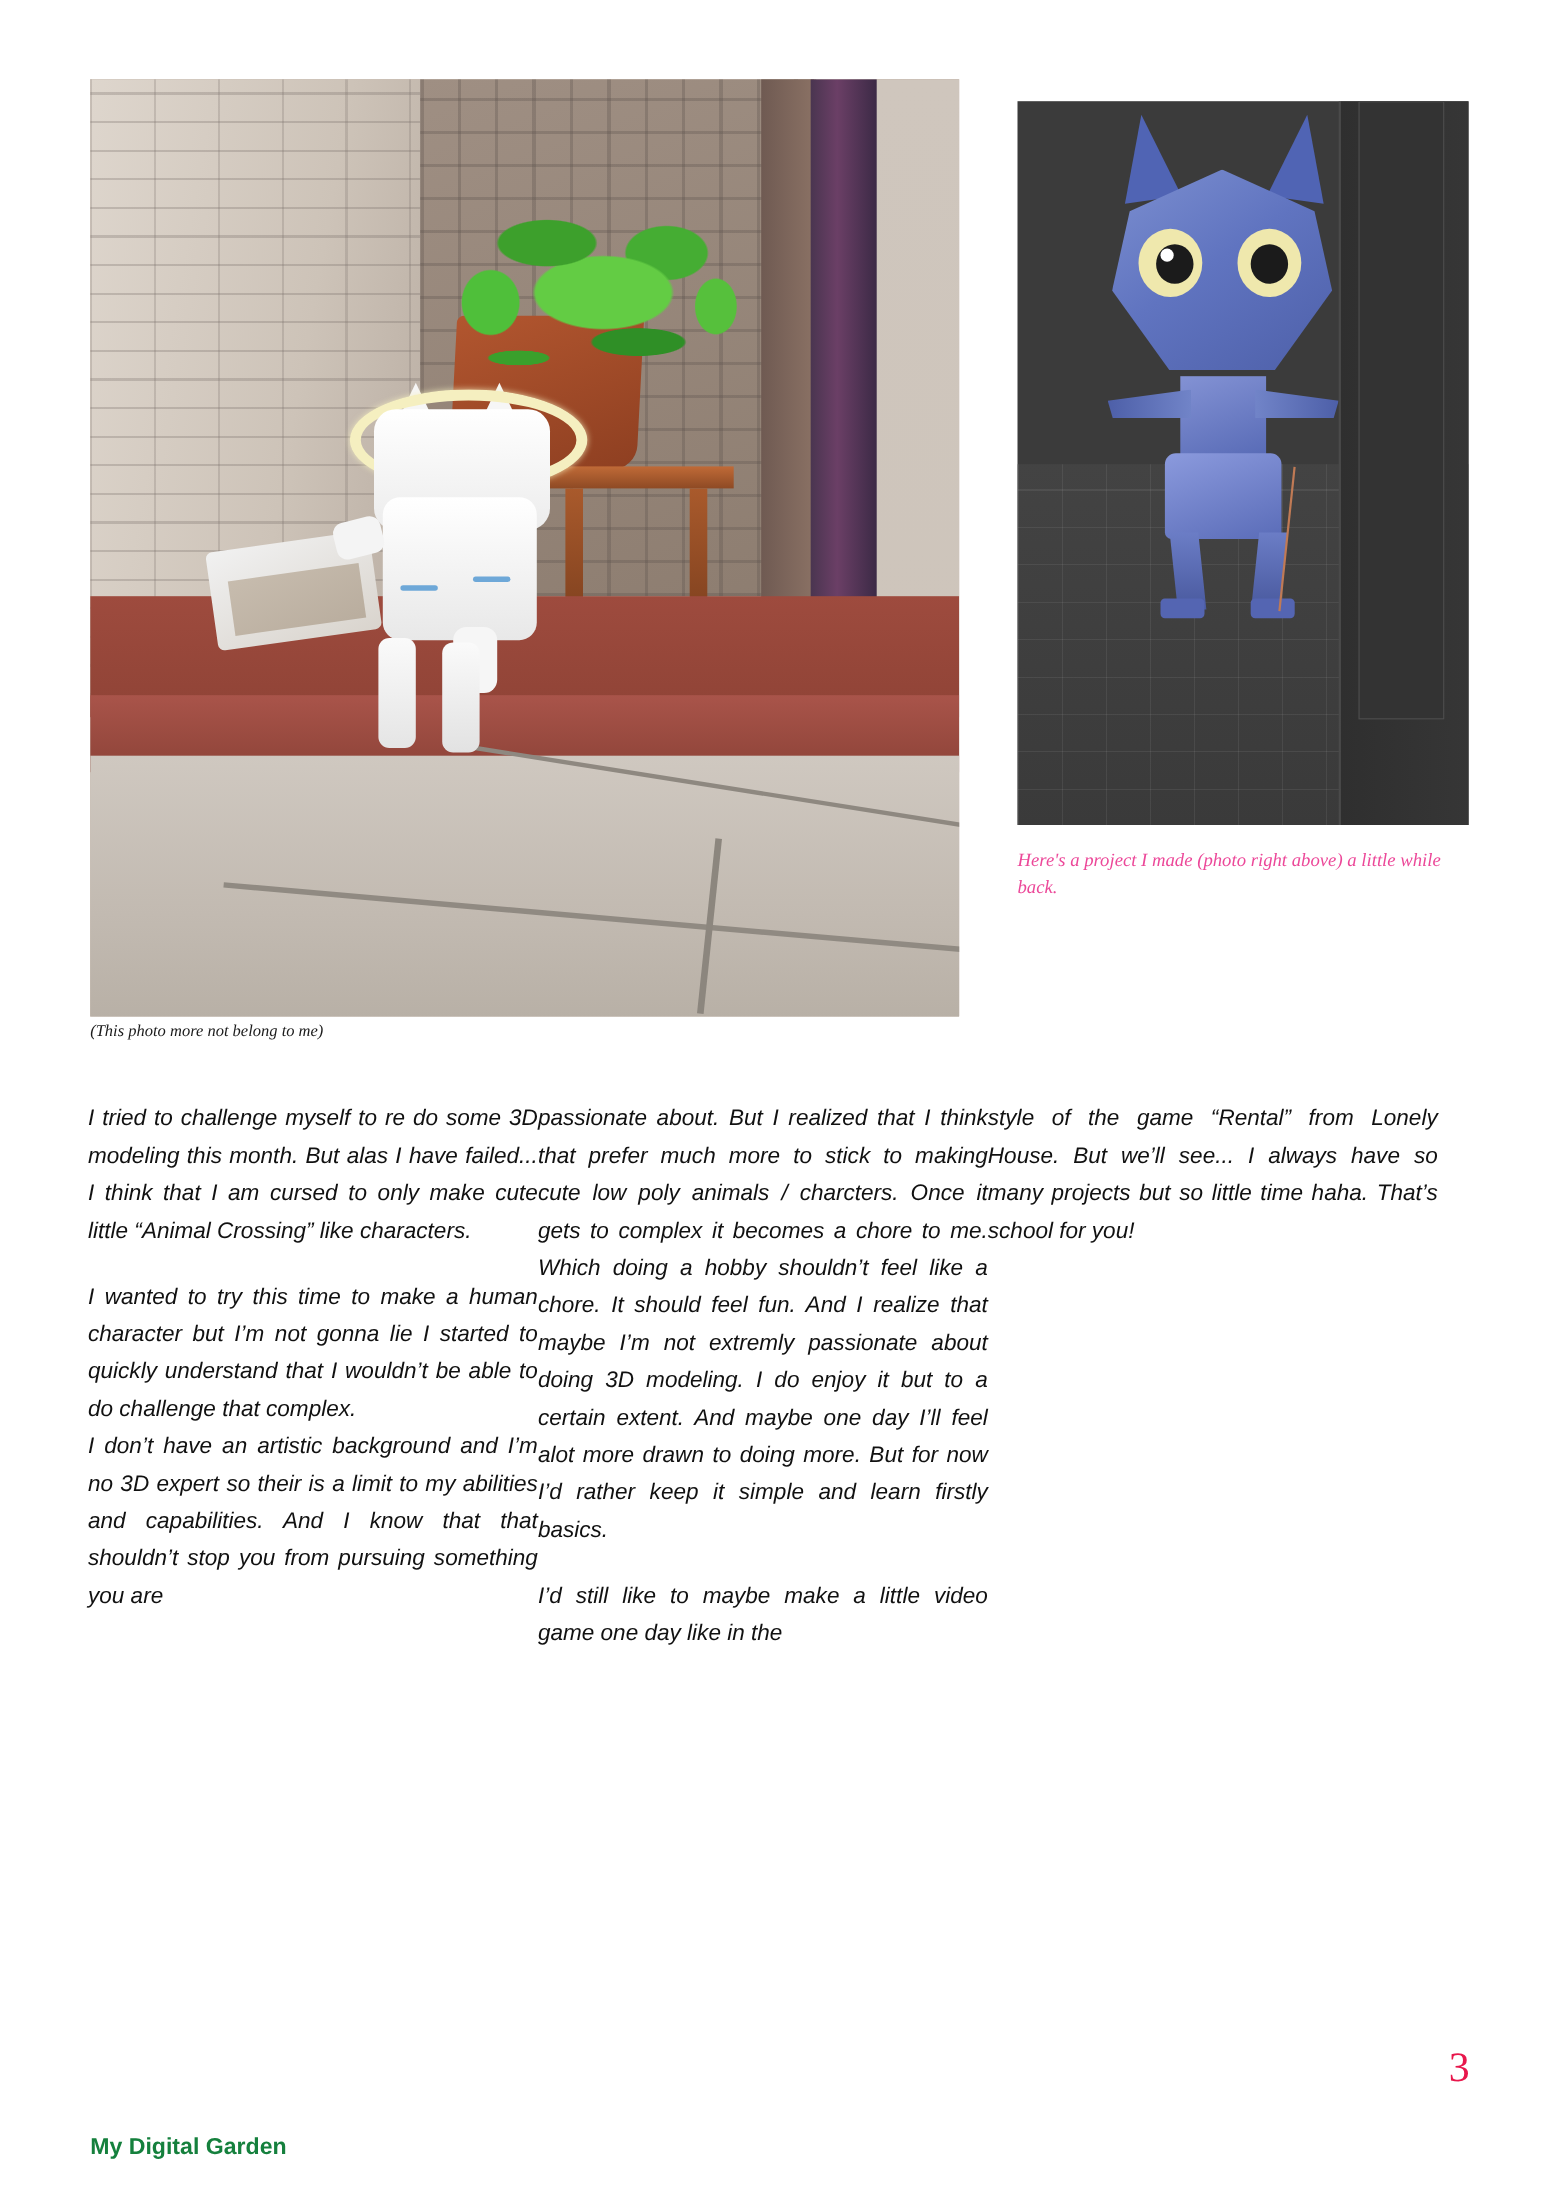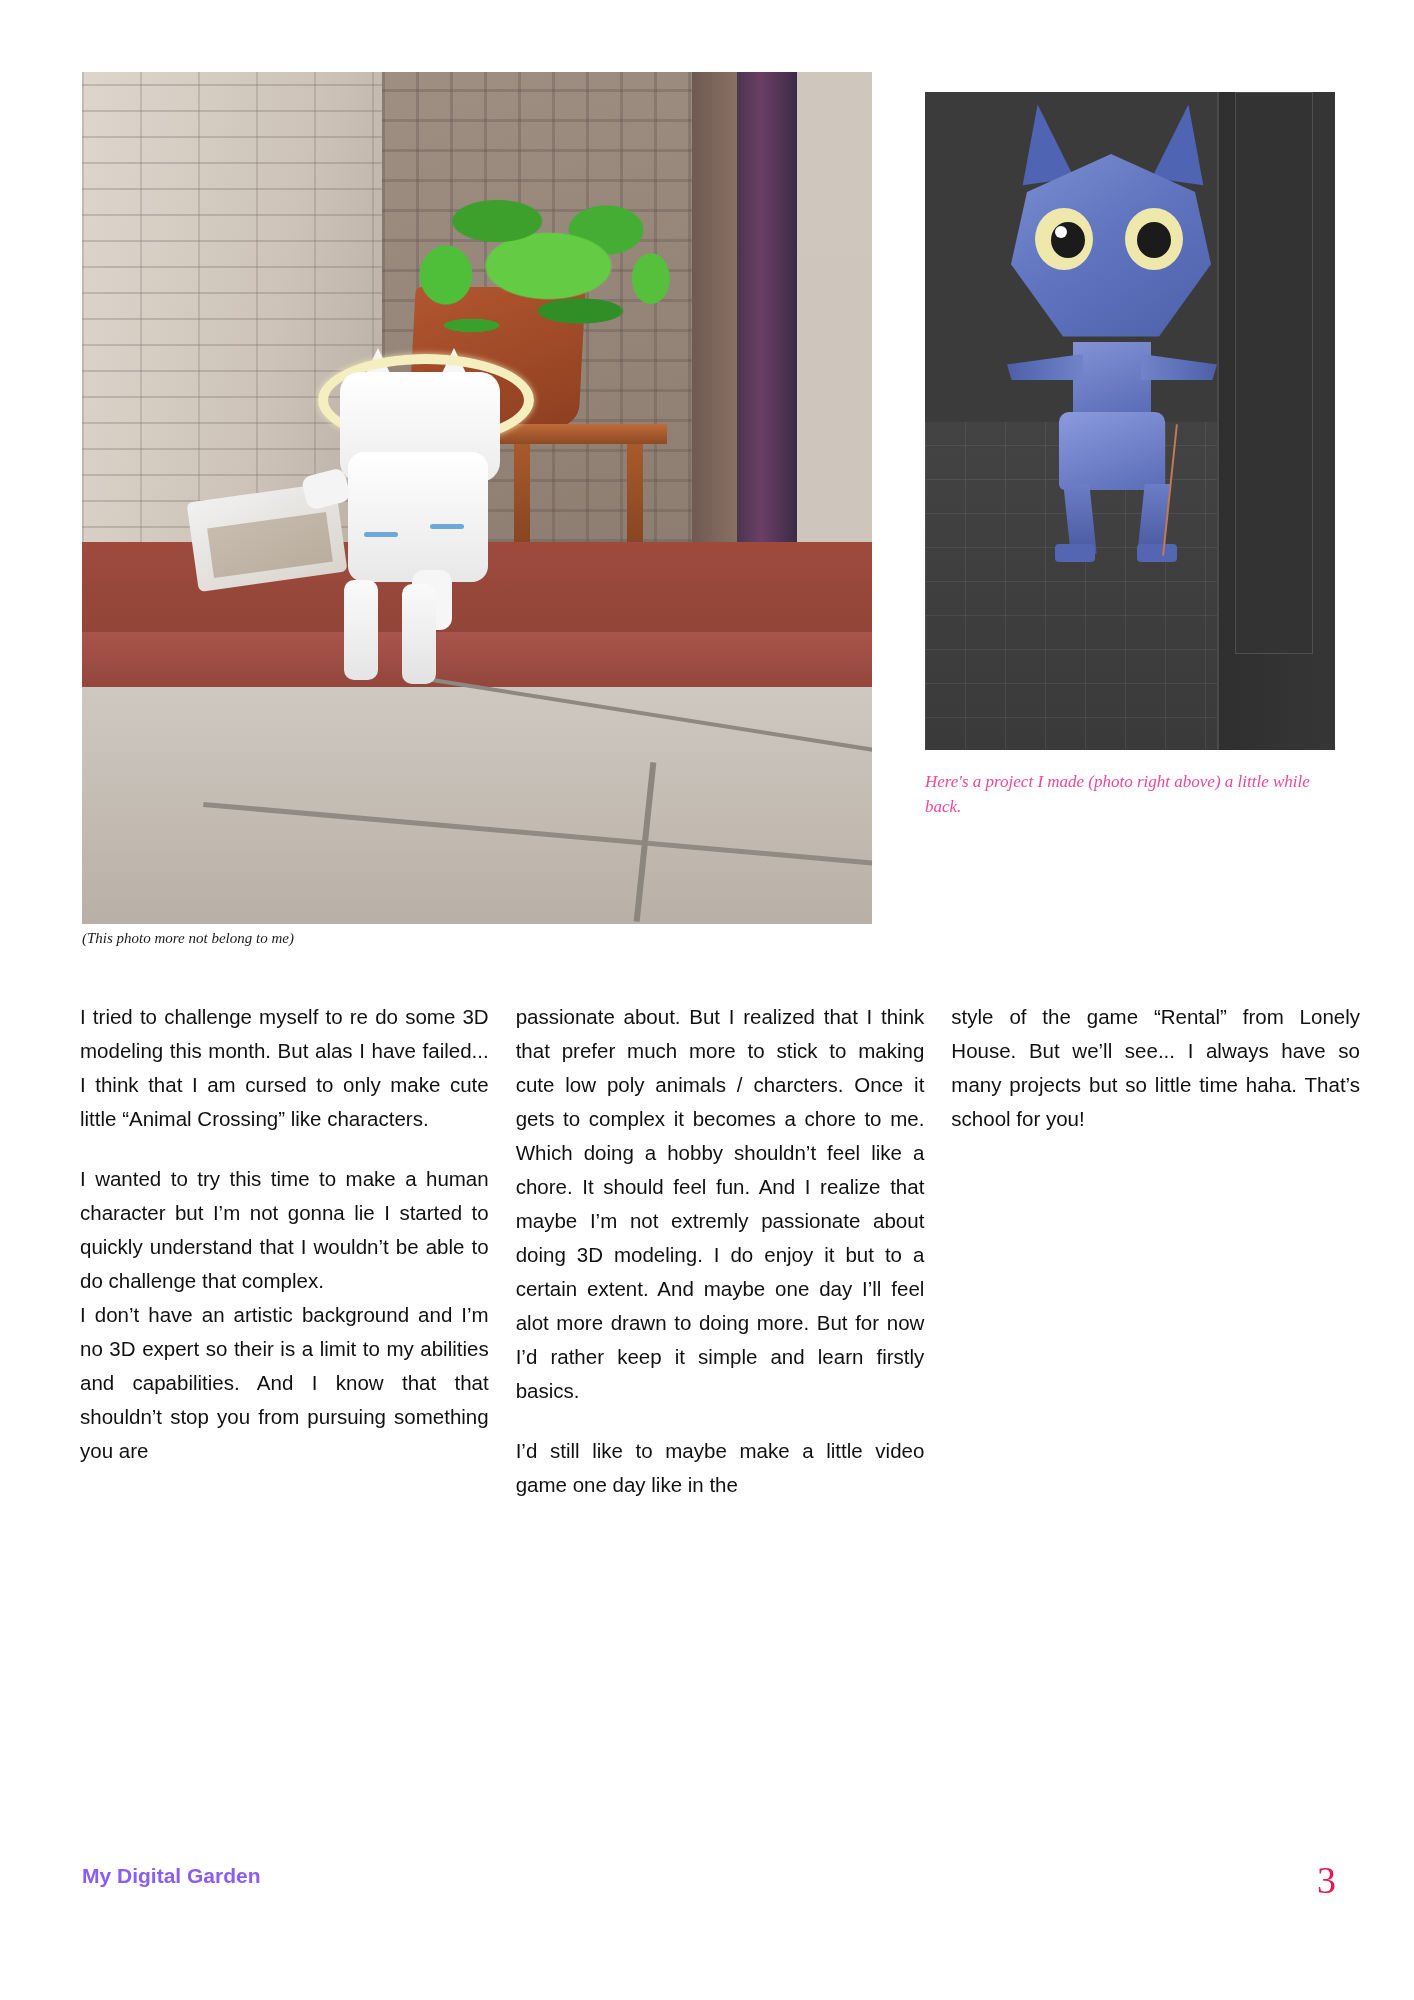--- a/index.html
+++ b/index.html
@@ -398,43 +398,43 @@
     color: #ec4899;
   }
 
   
   .columns {
     position: absolute;
     left: 80px;
     top: 1000px;
     width: 1280px;
     display: flex;
-    gap: 27px;
+    font-style: italic;
   }
   .col {
     width: 409px;
   }
   .col p {
     margin: 0 0 26px 0;
     font-size: 20.5px;
     line-height: 1.66;
     text-align: justify;
     text-justify: inter-word;
     color: #111111;
   }
   .col p.tight { margin-bottom: 0; }
 
   
   .footer-title {
     position: absolute;
     left: 82px;
-    top: 1864px;
+    top: 1940px;
     font-size: 21px;
     font-weight: 700;
-    color: #8b5cf6;
+    color: #15803d;
   }
   .page-number {
     position: absolute;
     right: 78px;
     top: 1858px;
     font-size: 38px;
     font-weight: 400;
     color: #e8174c;
     font-family: "Liberation Serif", serif;
   }

